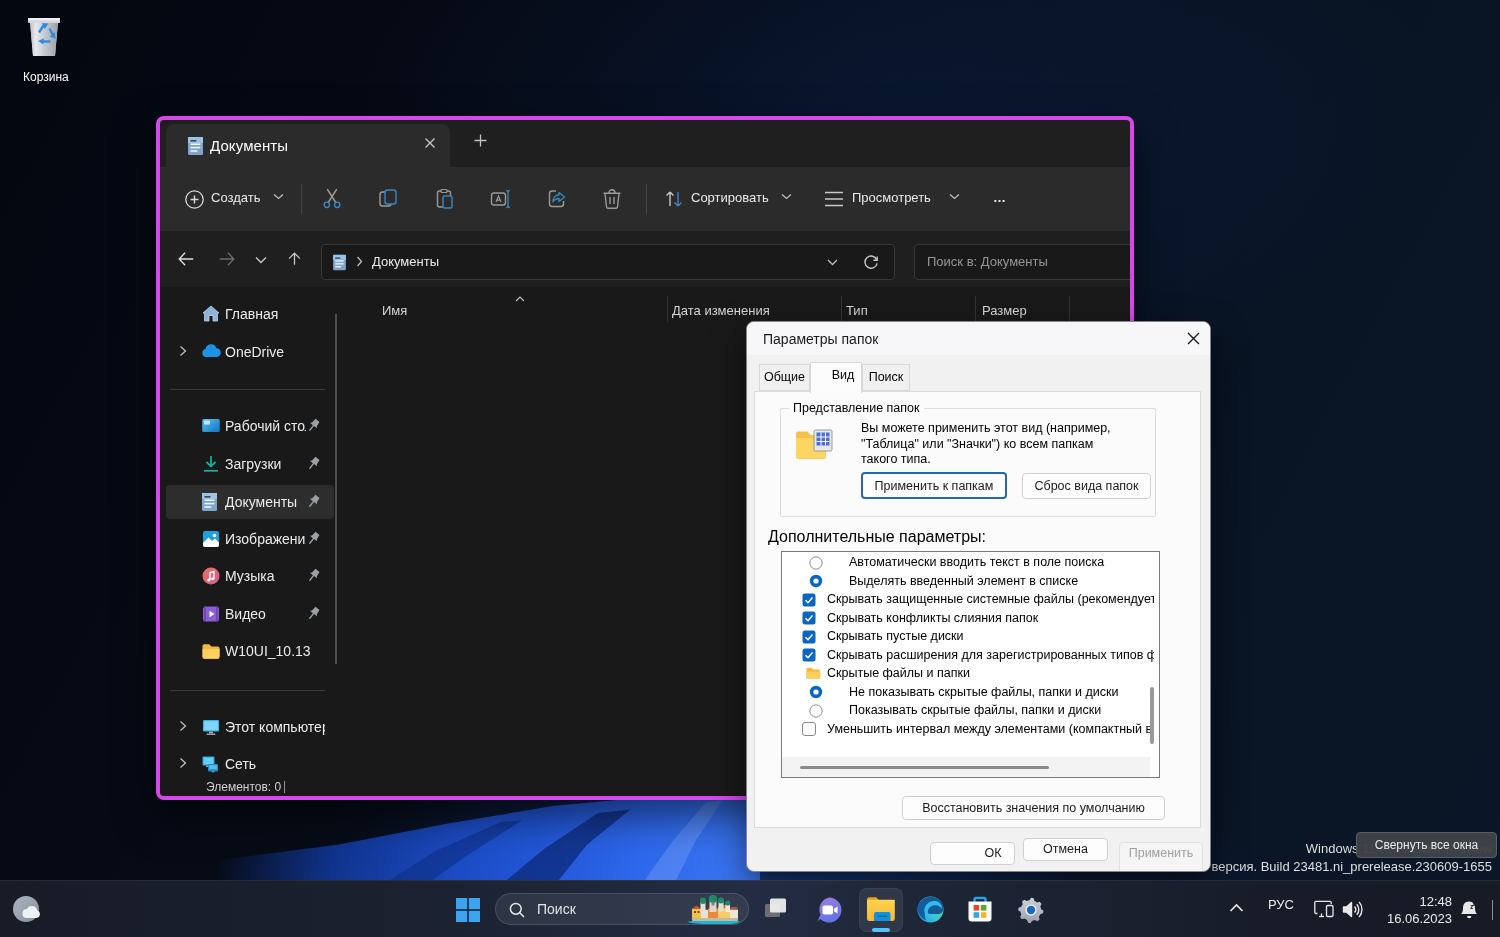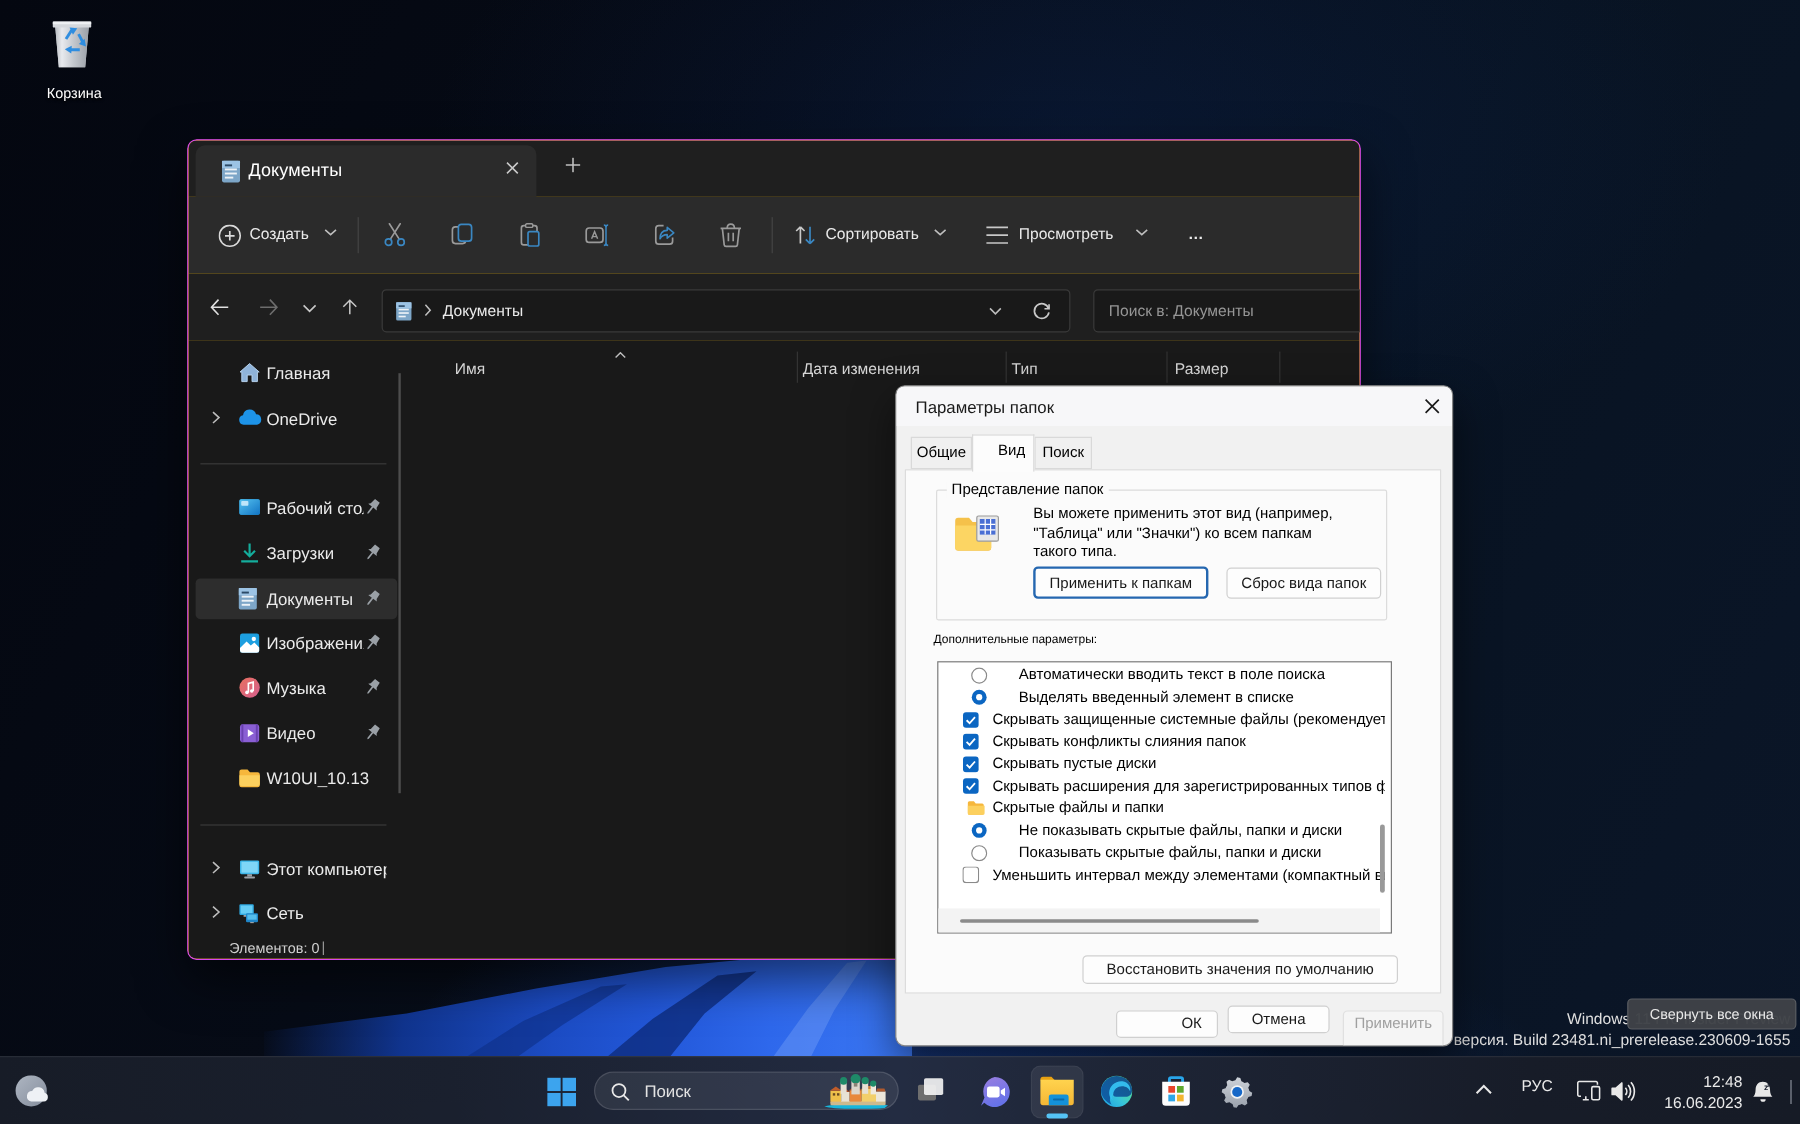--- a/index.html
+++ b/index.html
@@ -9,25 +9,25 @@
 }
 .abs { position:absolute; }
 
 #wall { position:absolute; inset:0;
   background:
     radial-gradient(900px 500px at 900px 120px, rgba(14,40,90,.35), transparent 60%),
     radial-gradient(700px 420px at 60% 108%, rgba(30,90,220,.3), transparent 65%), radial-gradient(520px 230px at 700px 885px, rgba(40,95,225,.45), transparent 70%),
     linear-gradient(118deg, #040710 0%, #060b16 35%, #081322 65%, #0b1628 100%);
 }
 
-#bin { position:absolute; left:23px; top:12px; width:42px; text-align:center;margin-left:16px; }
+#bin { position:absolute; left:23px; top:12px; width:42px; text-align:center; }
 #bin .lbl { color:#fff; font-size:12px; margin-top:6px; text-shadow:0 1px 2px #000; }
 
 #win { position:absolute; left:156px; top:116px; width:978px; height:684px;
-  background:#eab308; border-radius:8px; border:1px solid #d946ef;
+  background:#a16207; border-radius:8px; border:4px solid #d946ef;
   box-shadow:0 16px 40px rgba(0,0,0,.55); overflow:hidden; }
 #tabbar { position:absolute; left:0; top:0; right:0; height:47px; background:#1f1f1f; }
 #tab { position:absolute; left:6px; top:4px; width:284px; height:43px; background:#2b2b2b;
   border-radius:8px 8px 0 0; }
 #tab .ticon { position:absolute; left:21px; top:12px; }
 #tab .ttitle { position:absolute; left:44px; top:13px; color:#ffffff; font-size:15px; letter-spacing:.1px;}
 #tab .tclose { position:absolute; left:258px; top:13px; color:#c8c8c8; font-size:14px; }
 #newtab { position:absolute; left:314px; top:14px; color:#c8c8c8; font-size:19px; font-weight:300;}
 .wbtn { position:absolute; top:0; height:47px; width:46px; color:#d4d4d4; }
 #toolbar { position:absolute; left:0; top:47px; right:0; height:64px; background:#2b2b2b; }
@@ -42,21 +42,21 @@
 .sitem { position:absolute; left:6px; width:168px; height:34px; border-radius:4px; }
 .sitem.sel { background:#2d2d2d; }
 .sitem .txt { position:absolute; left:59px; top:9px; font-size:14px; color:#ebebeb; white-space:nowrap; overflow:hidden; max-width:81px; }
 .sitem .icon { position:absolute; left:35px; top:7px; }
 .sitem .chv { position:absolute; left:13px; top:10px; }
 .pin { position:absolute; left:142px; top:9px; transform:rotate(38deg); }
 .ssep { position:absolute; left:10px; width:155px; height:1px; background:#3a3a3a; }
 
 .colh { position:absolute; top:16px; font-size:13px; color:#d6d6d6; }
 .colsep { position:absolute; top:9px; width:1px; height:26px; background:#333; }
-#status { position:absolute; left:0; bottom:0; height:21px; right:0; color:#d0d0d0; font-size:12px; }
+#status { position:absolute; left:12px; bottom:0; height:21px; right:0; color:#d0d0d0; font-size:12px; }
 
 #dlg { position:absolute; left:746px; top:321px; width:465px; height:551px;
   background:#f1f1f1; border-radius:8px; box-shadow:0 14px 34px rgba(0,0,0,.5);
   font-size:12.5px; color:#000; overflow:hidden; border:1px solid #858585;}
 #dlgtitle { position:absolute; left:0; top:0; right:0; height:33px; background:#f7f7f9; }
 #dlgtitle span { position:absolute; left:16px; top:9px; font-size:14px; color:#1a1a1a; }
 .dtab { position:absolute; top:0; height:27px; background:#f0f0f0; border:1px solid #d9d9d9; text-align:center; font-size:12.5px; padding-top:5px; }
 .dtab.active { background:#fcfcfc; height:31px !important; z-index:3; border-bottom:none; }
 #page { position:absolute; left:7px; top:69px; width:447px; height:437px; background:#fbfbfb; border:1px solid #dcdcdc; }
 #grp { position:absolute; left:25px; top:16px; width:376px; height:109px; border:1px solid #dcdcdc; border-radius:2px; }
@@ -440,21 +440,21 @@
         <rect x="20" y="2" width="18" height="21" rx="1.5" fill="#e8e8e8" stroke="#9a9a9a"></rect>
         <rect x="22.5" y="4.5" width="13" height="13" fill="#4a6fd4"></rect>
         <g stroke="#fff" stroke-width="1">
             <path d="M22.5 9 H35.5 M22.5 13.5 H35.5 M27 4.5 V17.5 M31.5 4.5 V17.5"></path>
           </g>
       </svg>
       <div style="position:absolute;left:80px;top:12px;width:310px;font-size:12.5px;line-height:15.5px;color:#000">Вы можете применить этот вид (например,<br>"Таблица" или "Значки") ко всем папкам<br>такого типа.</div>
       <div class="btn def" style="left:80px;top:63px;width:146px;height:27px;line-height:24px;">Применить к папкам</div>
       <div class="btn" style="left:241px;top:64px;width:129px;height:26px;line-height:24px;">Сброс вида папок</div>
     </div>
-    <div style="position:absolute;left:23px;top:136px;font-size:10px;">Дополнительные параметры:</div>
+    <div style="position:absolute;left:13px;top:136px;font-size:16px;">Дополнительные параметры:</div>
     <div id="list">
       <div class="row" style="top:1px">
           <svg style="position:absolute;left:27px;top:2.5px" width="14" height="14" viewBox="0 0 14 14">
             <circle cx="7" cy="7" r="6.2" fill="#fff" stroke="#8a8a8a"></circle>
           </svg>
           <span class="t" style="left:67px">Автоматически вводить текст в поле поиска</span>
         </div>
       <div class="row" style="top:19.5px">
           <svg style="position:absolute;left:27px;top:2.5px" width="14" height="14" viewBox="0 0 14 14">
             <circle cx="7" cy="7" r="6.2" fill="#0b66c2"></circle>

